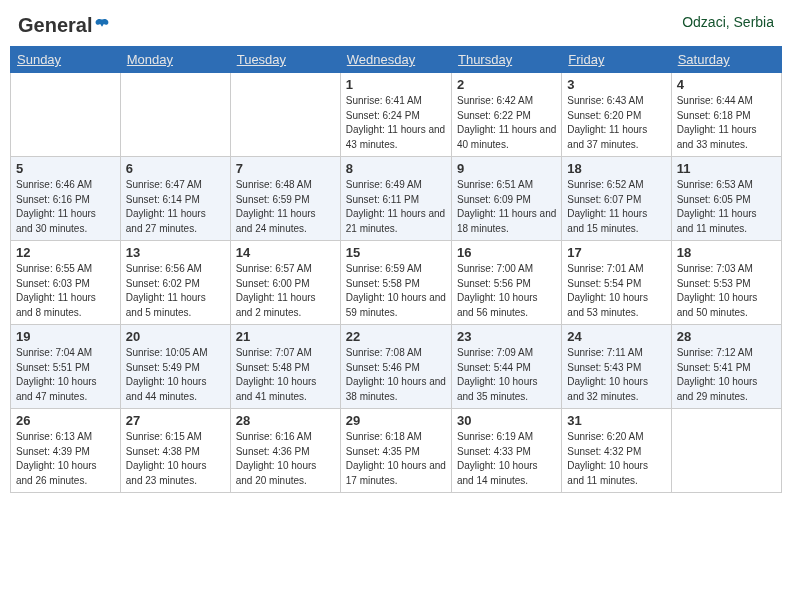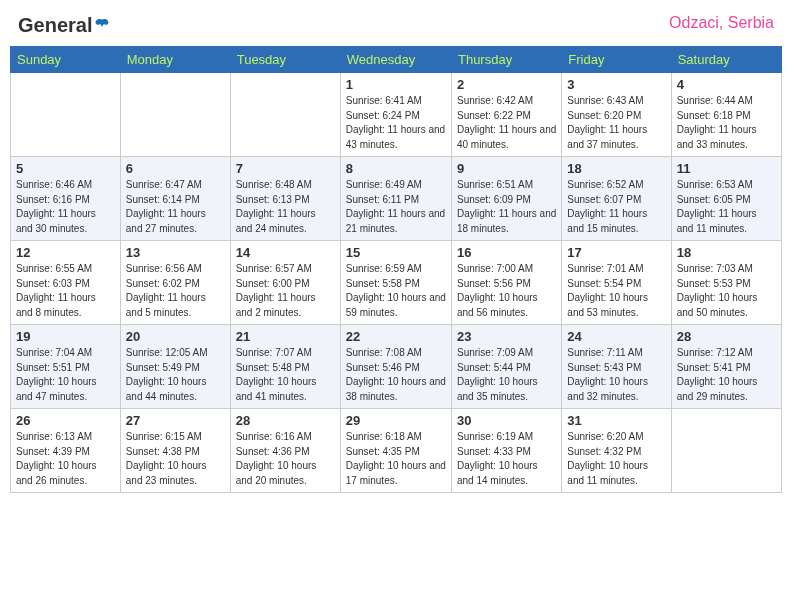--- a/index.html
+++ b/index.html
@@ -36,35 +36,36 @@
     .title-block {
       text-align: right;
     }
     .month-title {
       font-size: 32px;
       font-weight: normal;
       color: #333;
       line-height: 1.1;
     }
     .location {
-      font-size: 16px;
-      color: #ec4899;
+      font-size: 14px;
+      color: #14532d;
     }
     .calendar {
       width: 100%;
       border-collapse: collapse;
     }
     .calendar th {
       background: #2d6db5;
-      color: #bef264;
+      color: #e5e5e5;
       text-align: left;
       padding: 5px 6px;
       font-size: 13px;
       font-weight: normal;
       border: 1px solid #2d6db5;
+      text-decoration: underline;
     }
     .calendar td {
       vertical-align: top;
       border: 1px solid #ccc;
       padding: 4px 5px;
       width: 113px;
       min-height: 75px;
       background: #fff;
     }
     .calendar tr:nth-child(even) td {
@@ -161,21 +162,21 @@
         <td>
           <div class="day-number">6</div>
           <div class="day-detail">Sunrise: 6:47 AM
 Sunset: 6:14 PM
 Daylight: 11 hours
 and 27 minutes.</div>
         </td>
         <td>
           <div class="day-number">7</div>
           <div class="day-detail">Sunrise: 6:48 AM
-Sunset: 6:13 PM
+Sunset: 6:59 PM
 Daylight: 11 hours
 and 24 minutes.</div>
         </td>
         <td>
           <div class="day-number">8</div>
           <div class="day-detail">Sunrise: 6:49 AM
 Sunset: 6:11 PM
 Daylight: 11 hours
 and 21 minutes.</div>
         </td>
@@ -255,21 +256,21 @@
       <tr>
         <td>
           <div class="day-number">19</div>
           <div class="day-detail">Sunrise: 7:04 AM
 Sunset: 5:51 PM
 Daylight: 10 hours
 and 47 minutes.</div>
         </td>
         <td>
           <div class="day-number">20</div>
-          <div class="day-detail">Sunrise: 12:05 AM
+          <div class="day-detail">Sunrise: 10:05 AM
 Sunset: 5:49 PM
 Daylight: 10 hours
 and 44 minutes.</div>
         </td>
         <td>
           <div class="day-number">21</div>
           <div class="day-detail">Sunrise: 7:07 AM
 Sunset: 5:48 PM
 Daylight: 10 hours
 and 41 minutes.</div>

